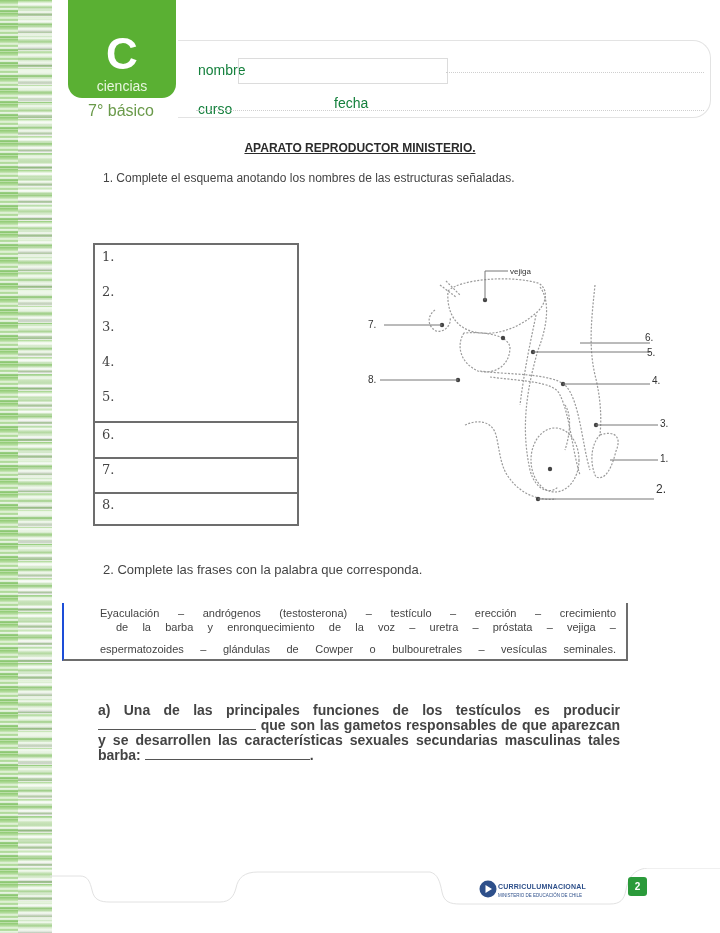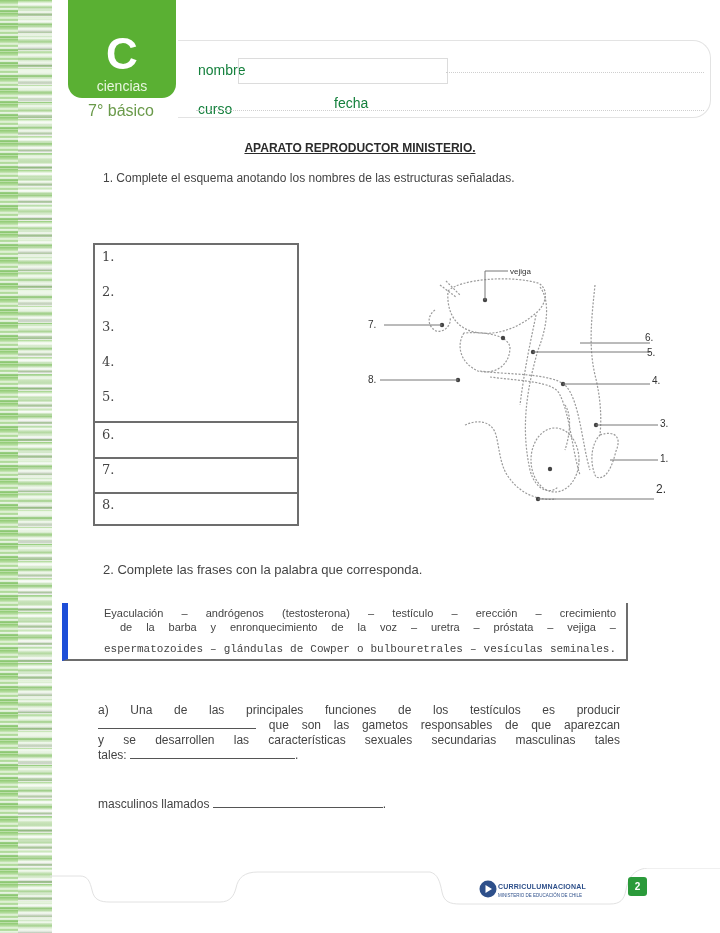--- a/index.html
+++ b/index.html
@@ -24,25 +24,25 @@
            font-weight:bold; text-decoration:underline; color:#2b2b2b; padding-left:0; }
   .q1 { position:absolute; left:103px; top:171px; font-size:12px; color:#444; }
   .answer-table { position:absolute; left:93px; top:243px; width:206px; height:283px;
                   border:2px solid #6d6d6d; box-sizing:border-box; }
   .answer-table .row { position:absolute; left:0; width:100%; font-family:"DejaVu Serif", serif;
                        font-size:13px; color:#444; padding-left:7px; box-sizing:border-box; }
   .answer-table .sep { position:absolute; left:0; width:100%; border-top:2px solid #6d6d6d; }
   .diagram { position:absolute; left:360px; top:255px; width:340px; height:250px; }
   .q2 { position:absolute; left:103px; top:562px; font-size:13px; color:#444; }
   .wordbox { position:absolute; left:62px; top:603px; width:566px; height:58px;
-             border-left:6px solid #1d4ed8; border-right:2px solid #6d6d6d; border-bottom:2px solid #6d6d6d;
+             border-left:2px solid #1d4ed8; border-right:2px solid #6d6d6d; border-bottom:2px solid #6d6d6d;
              box-sizing:border-box; }
   .wordbox p { margin:0; position:absolute; left:36px; right:10px; font-size:11px; color:#444;
                text-align:justify; text-align-last:justify; line-height:18px; }
-  .para { position:absolute; left:98px; width:522px; font-size:12px; color:#444; line-height:15px; text-align:justify; }
+  .para { position:absolute; left:98px; width:522px; font-size:14px; color:#444; line-height:15px; text-align:justify;font-weight:bold; }
   .para .line { display:block; text-align:justify; text-align-last:justify; }
   .para .line.last { text-align-last:left; }
   .blank { display:inline-block; border-bottom:1px solid #555; height:10px; vertical-align:baseline; }
   .footer-frame { position:absolute; left:50px; top:868px; width:670px; height:40px; }
   .cl-text { position:absolute; left:498px; top:883px; font-size:7px; font-weight:bold; color:#2d4f8a; letter-spacing:0.2px; }
   .cl-sub { position:absolute; left:498px; top:893px; font-size:4.5px; color:#2d4f8a; }
   .page-num { position:absolute; left:628px; top:877px; width:19px; height:19px; background:#2a9a3a;
               border-radius:3px; color:#fff; font-size:10px; font-weight:bold; text-align:center; line-height:19px; }
 </style>
 </head>
@@ -142,32 +142,31 @@
       <text x="296" y="238" font-size="12">2.</text>
     </g>
   </svg>
 </div>
 
 <div class="q2">2. Complete las frases con la palabra que corresponda.</div>
 
 <div class="wordbox">
   <p style="top:1px;">Eyaculación – andrógenos (testosterona) – testículo – erección – crecimiento</p>
   <p style="top:15px;margin-left:16px;">de la barba y enronquecimiento de la voz – uretra – próstata – vejiga –</p>
-  <p style="top:37px;font-family:Liberation Mono, monospace;">espermatozoides – glándulas de Cowper o bulbouretrales – vesículas seminales.</p>
+  <p style="top:37px;">espermatozoides – glándulas de Cowper o bulbouretrales – vesículas seminales.</p>
 </div>
 
 <div class="para" style="top:703px;">
   <span class="line">a) Una de las principales funciones de los testículos es producir</span>
   <span class="line"><span class="blank" style="width:158px;"></span> <span>que son las gametos responsables de que aparezcan</span></span>
   <span class="line">y se desarrollen las características sexuales secundarias masculinas tales</span>
-  <span class="line last"><span>tales:</span> <span class="blank" style="width:165px;"></span>.</span>
+  <span class="line last"><span>barba:</span> <span class="blank" style="width:165px;"></span>.</span>
 </div>
 
 <div class="para" style="top:797px;">
-  <span class="line last"><span>masculinos llamados</span> <span class="blank" style="width:170px;"></span>.</span>
 </div>
 
 <svg class="footer-frame" width="670" height="40" viewBox="0 0 670 40">
   <path d="M0 8 L30 8 C38 8 40 14 42 22 C44 32 50 34 60 34 L170 34 C180 34 184 28 186 20 C188 10 194 4 208 4 L380 4" fill="none" stroke="#e2e2e2" stroke-width="1"></path>
   <path d="M380 4 C388 6 390 14 392 24 C394 34 400 36 410 36 L560 36 C570 36 574 32 576 22 C578 10 584 0 600 0 L670 0" fill="none" stroke="#e2e2e2" stroke-width="1"></path>
 </svg>
 
 <svg style="position:absolute;left:479px;top:880px;" width="18" height="18" viewBox="0 0 18 18">
   <circle cx="9" cy="9" r="8.5" fill="#2d4f8a"></circle>
   <path d="M6.5 5 L13 9 L6.5 13 Z" fill="#ffffff"></path>

